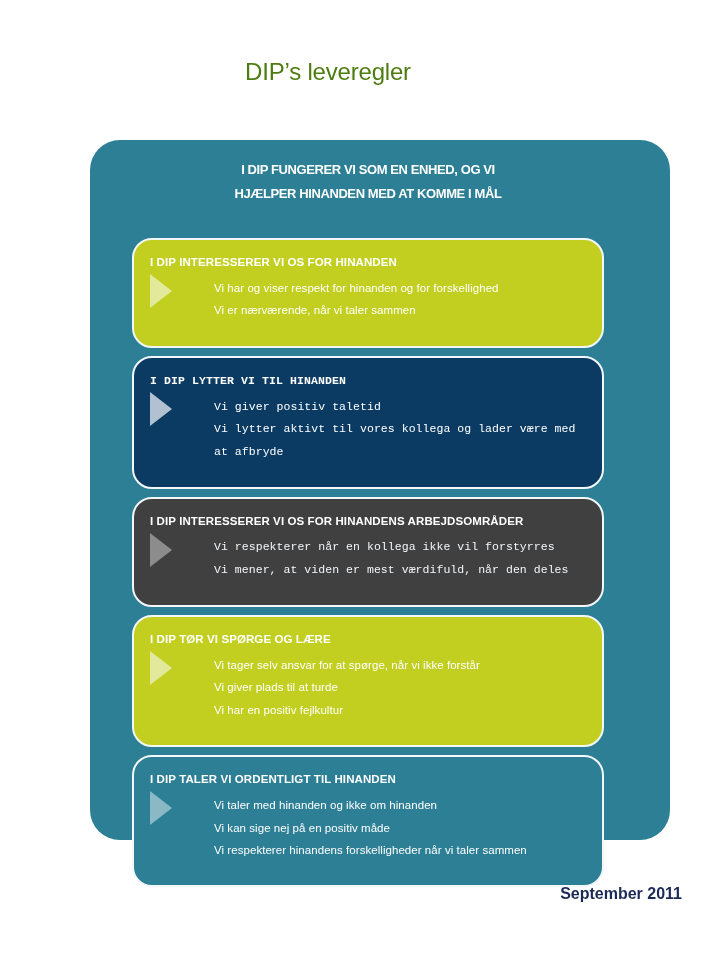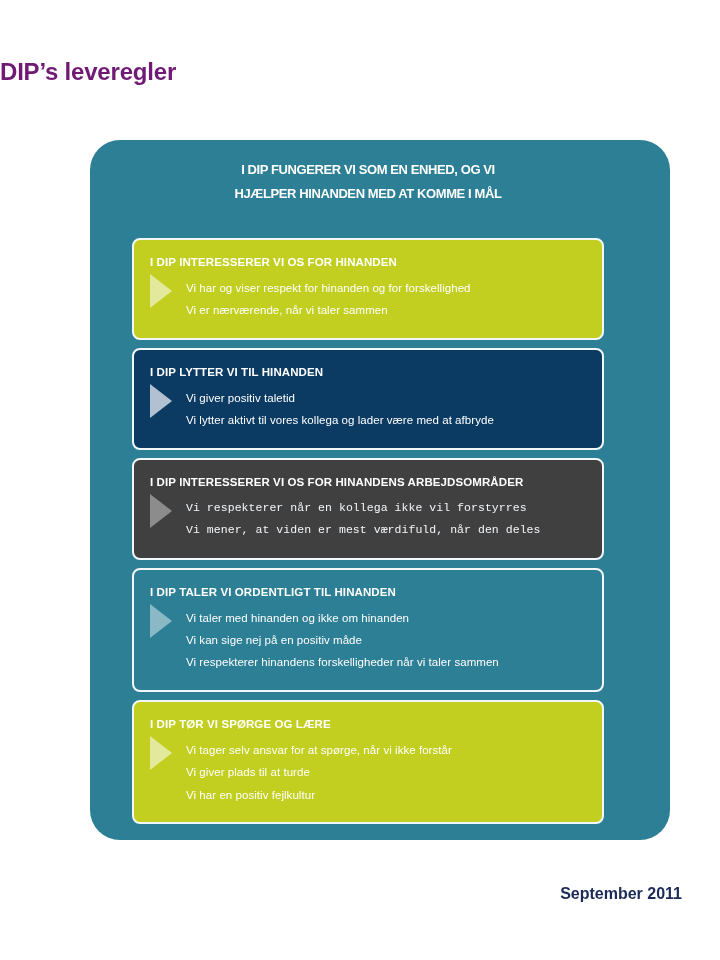--- a/index.html
+++ b/index.html
@@ -23,24 +23,24 @@
     height: 960px;
     background: #ffffff;
   }
 
   
   .page-title {
     position: absolute;
     left: 0;
     top: 58px;
     width: 656px;
-    text-align: left;
+    text-align: center;
     font-size: 24px;
-    font-weight: bold;
-    color: #701a75;
+    font-weight: normal;
+    color: #4d7c0f;
     letter-spacing: -0.2px;
     white-space: nowrap;
   }
 
   
   .panel {
     position: absolute;
     left: 90px;
     top: 140px;
     width: 580px;
@@ -69,31 +69,31 @@
   
   .cards {
     position: absolute;
     left: 42px;
     top: 98px;
     width: 472px;
   }
 
   .card {
     position: relative;
-    border-radius: 8px;
+    border-radius: 20px;
     border: 2px solid #f2f7fa;
-    padding: 16px 18px 16px 52px;
+    padding: 16px 18px 24px 52px;
     margin-bottom: 8px;
     min-height: 96px;
   }
 
   .card:last-child { margin-bottom: 0; }
 
   .card-green { background: #c2cf21; }
-  .card-navy  { background: #0b3b63; }
+  .card-navy  { background: #0b3b63; font-family: Liberation Mono, monospace; }
   .card-slate { background: #404040; }
   .card-teal  { background: #2d7f95; }
 
   
   .card-arrow {
     position: absolute;
     left: 16px;
     top: 34px;
     width: 0;
     height: 0;
@@ -115,20 +115,21 @@
     margin-left: -36px;
   }
 
   .card-lines { list-style: none; }
 
   .card-line {
     color: #ffffff;
     font-size: 11.5px;
     line-height: 1.95;
     letter-spacing: 0.05px;
+    margin-left: 28px;
   }
   .card-slate .card-line { color: #f3f6fa; font-family: Liberation Mono, monospace; }
 
   
   .footer-date {
     position: absolute;
     left: 0;
     top: 885px;
     width: 646px;
     text-align: right;
@@ -170,37 +171,37 @@
           </ul>
         </div>
         <div class="card card-slate">
           <div class="card-arrow"></div>
           <div class="card-title">I DIP INTERESSERER VI OS FOR HINANDENS ARBEJDSOMRÅDER</div>
           <ul class="card-lines">
             <li class="card-line">Vi respekterer når en kollega ikke vil forstyrres</li>
             <li class="card-line">Vi mener, at viden er mest værdifuld, når den deles</li>
           </ul>
         </div>
+        <div class="card card-green">
+          <div class="card-arrow"></div>
+          <div class="card-title">I DIP TØR VI SPØRGE OG LÆRE</div>
+          <ul class="card-lines">
+            <li class="card-line">Vi tager selv ansvar for at spørge, når vi ikke forstår</li>
+            <li class="card-line">Vi giver plads til at turde</li>
+            <li class="card-line">Vi har en positiv fejlkultur</li>
+          </ul>
+        </div>
         <div class="card card-teal">
           <div class="card-arrow"></div>
           <div class="card-title">I DIP TALER VI ORDENTLIGT TIL HINANDEN</div>
           <ul class="card-lines">
             <li class="card-line">Vi taler med hinanden og ikke om hinanden</li>
             <li class="card-line">Vi kan sige nej på en positiv måde</li>
             <li class="card-line">Vi respekterer hinandens forskelligheder når vi taler sammen</li>
           </ul>
         </div>
-        <div class="card card-green">
-          <div class="card-arrow"></div>
-          <div class="card-title">I DIP TØR VI SPØRGE OG LÆRE</div>
-          <ul class="card-lines">
-            <li class="card-line">Vi tager selv ansvar for at spørge, når vi ikke forstår</li>
-            <li class="card-line">Vi giver plads til at turde</li>
-            <li class="card-line">Vi har en positiv fejlkultur</li>
-          </ul>
-        </div>
       </div>
 
   </div>
 
   <div class="footer-date">September 2011</div>
 
 </div>
 
 </body></html>

